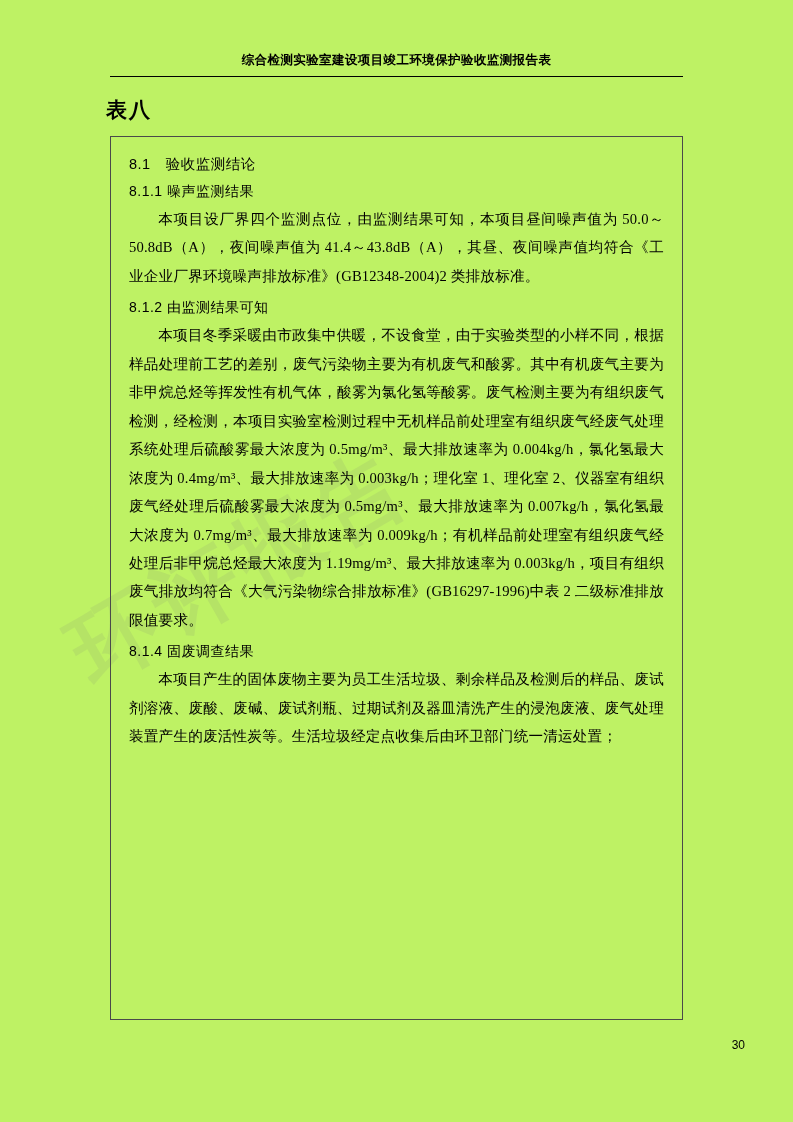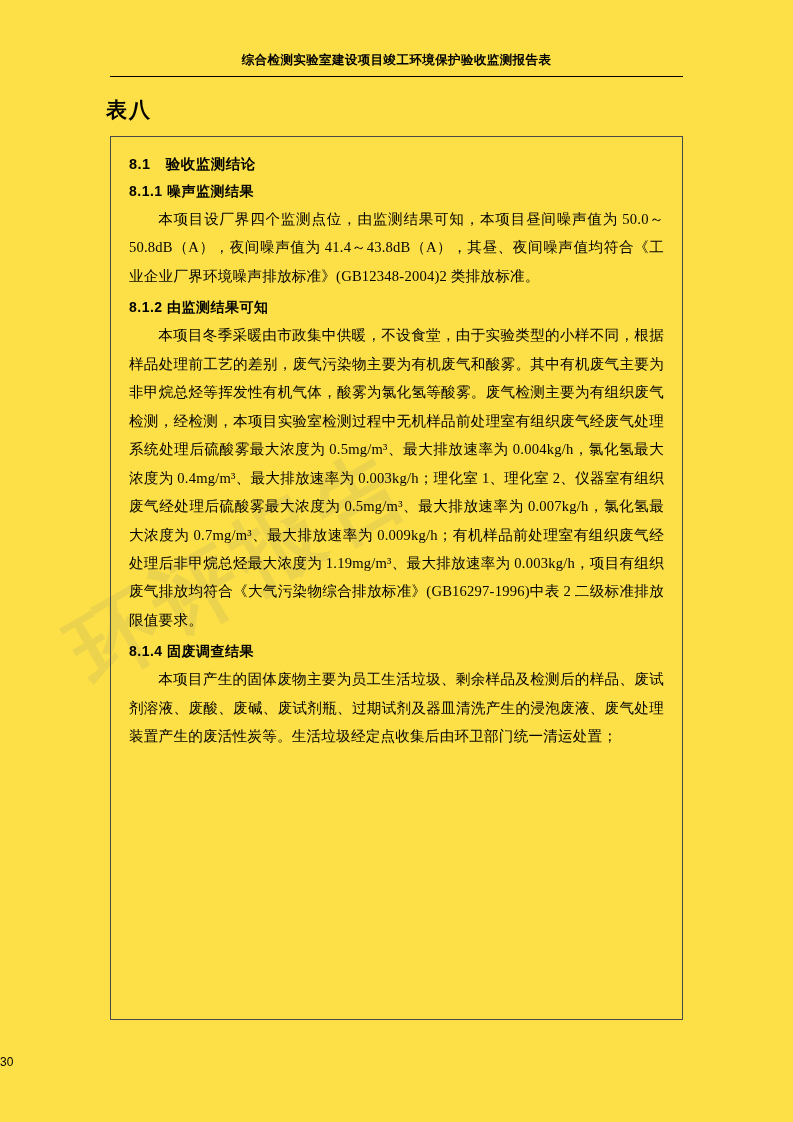--- a/index.html
+++ b/index.html
@@ -4,21 +4,21 @@
 <style>
   html, body {
     margin: 0;
     padding: 0;
     background: #f4f4f2;
   }
   .page {
     position: relative;
     width: 793px;
     height: 1122px;
-    background: #fde047;
+    background: #bef264;
     box-sizing: border-box;
     font-family: "Liberation Serif", "DejaVu Serif", serif;
     color: #000000;
     overflow: hidden;
   }
   .header {
     position: absolute;
     top: 52px;
     left: 110px;
     width: 573px;
@@ -51,49 +51,48 @@
     left: 110px;
     width: 573px;
     height: 884px;
     border: 1px solid #4a4a4a;
     box-sizing: border-box;
     padding: 14px 18px 10px 18px;
   }
   .h2 {
     font-family: "Liberation Sans", sans-serif;
     font-size: 14.5px;
-    font-weight: bold;
+    font-weight: normal;
     margin: 4px 0 8px 0;
     letter-spacing: 0.5px;
   }
   .h3 {
     font-family: "Liberation Sans", sans-serif;
     font-size: 14px;
-    font-weight: bold;
+    font-weight: normal;
     margin: 9px 0 4px 0;
     letter-spacing: 0.5px;
   }
   .para {
     font-size: 14.6px;
     line-height: 1.95;
     text-align: justify;
     text-indent: 2em;
     margin: 0 0 2px 0;
     letter-spacing: 0.2px;
   }
   .pagenum {
     position: absolute;
     top: 1038px;
     left: 0;
     width: 745px;
-    text-align: left;
+    text-align: right;
     font-family: "Liberation Sans", sans-serif;
     font-size: 12px;
     color: #000;
-    margin-top: 17px;
   }
   .watermark {
     position: absolute;
     top: 430px;
     left: 70px;
     width: 650px;
     height: 260px;
     pointer-events: none;
     transform: rotate(-30deg);
     opacity: 0.12;

